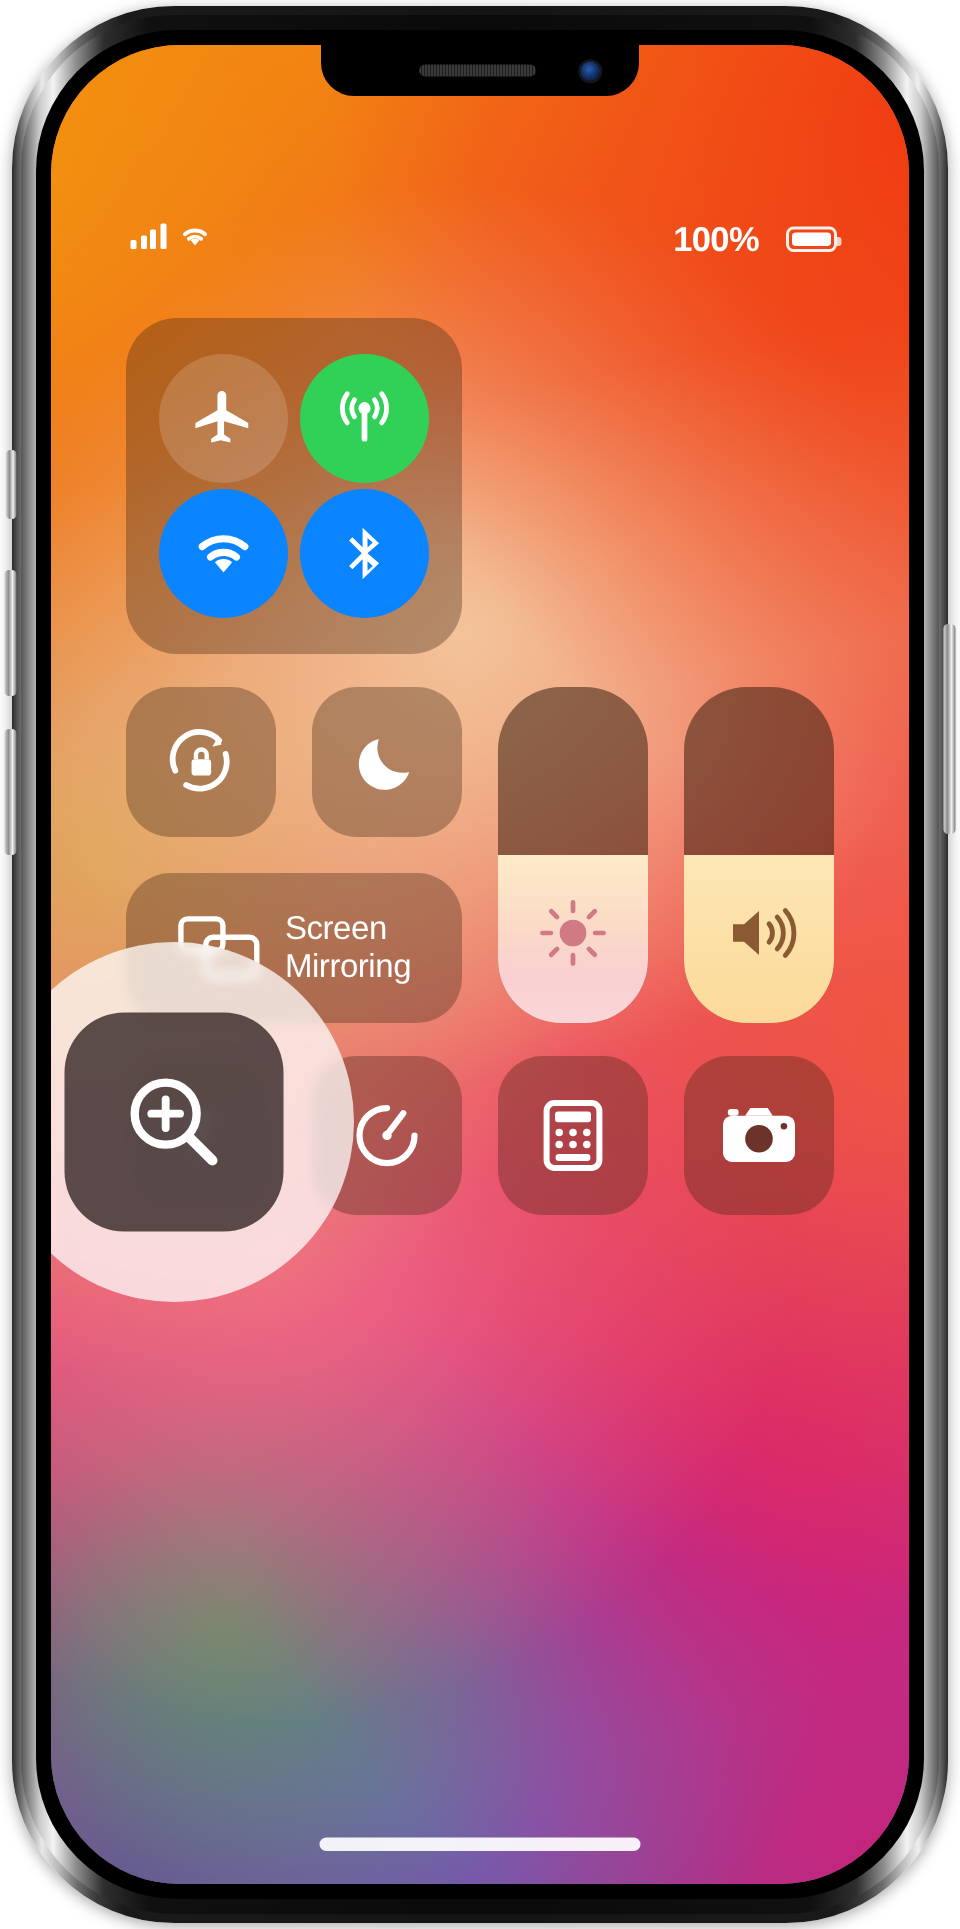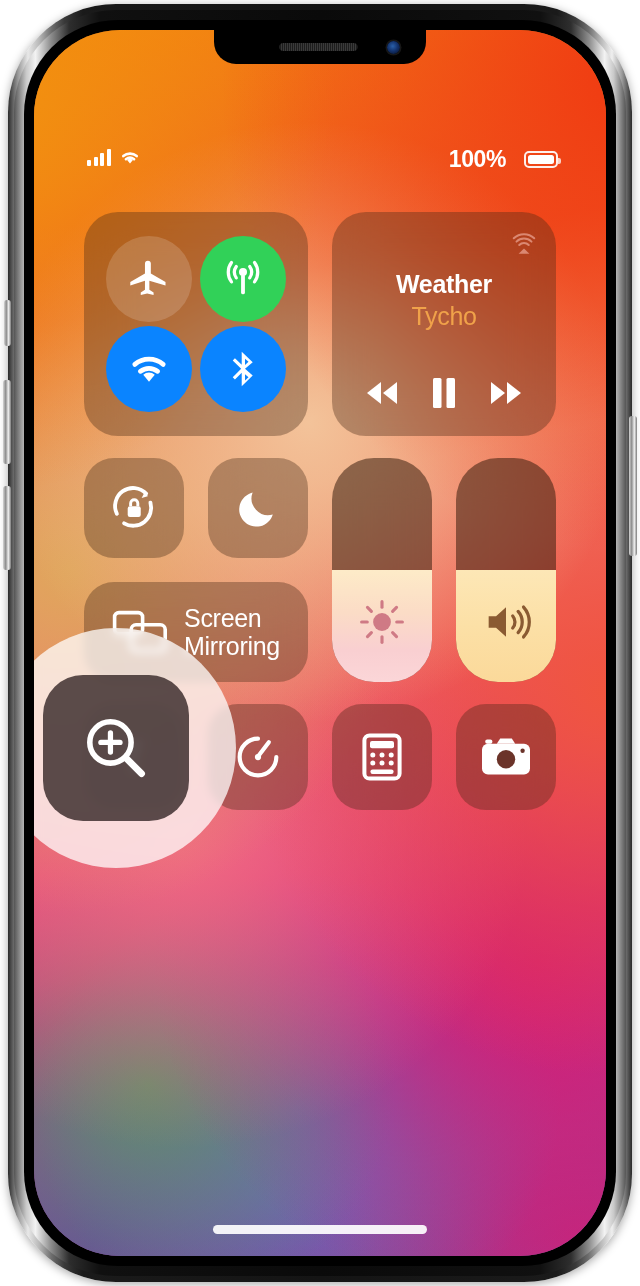--- a/index.html
+++ b/index.html
@@ -111,21 +111,21 @@
 
   .row2{ display:flex; gap:24px; margin-top:22px; }
   .leftcol{ width:224px; }
   .subrow{ display:flex; gap:24px; }
   .tile{ width:100px; height:100px; border-radius:30px; background:rgba(60,35,18,.34);
          backdrop-filter:blur(22px); -webkit-backdrop-filter:blur(22px);
          display:flex; align-items:center; justify-content:center; }
   .mirror{ width:224px; height:100px; border-radius:30px; background:rgba(60,35,18,.34);
            backdrop-filter:blur(22px); -webkit-backdrop-filter:blur(22px);
            display:flex; align-items:center; justify-content:center; gap:16px; margin-top:24px; }
-  .mirror-label{ color:#fff; font-size:25px; font-weight:500; line-height:1.12;
+  .mirror-label{ color:#fff; font-size:22px; font-weight:500; line-height:1.12;
                  letter-spacing:-.3px; text-align:left; }
 
   .sliders{ display:flex; gap:24px; }
   .slider{ position:relative; width:100px; height:224px; border-radius:42px;
            overflow:hidden; background:rgba(48,24,10,.52);
            backdrop-filter:blur(22px); -webkit-backdrop-filter:blur(22px); }
   .slider .fill{ position:absolute; left:0; right:0; bottom:0; }
   .fill-bright{ background:linear-gradient(180deg,#fdebc8 0%,#fbdcc6 38%,#f9cfd1 72%,#fbd6d8 100%); }
   .fill-vol{ background:linear-gradient(180deg,#fde7b6 0%,#fce0a6 50%,#fbd99a 100%); }
   .slider .glyph{ position:absolute; left:0; right:0; bottom:34px;
@@ -219,44 +219,20 @@
               <path d="M7.5 13.2a7.2 7.2 0 0 1 9 0" stroke="#fff" stroke-width="2.5" fill="none" stroke-linecap="round"></path>
             </svg>
           </div>
           <div class="circle c-bt">
             <svg width="44" height="44" viewBox="0 0 24 24">
               <path d="M11.3 2.6v7.1L7.6 6.1 6.4 7.3l4.6 4.6-4.6 4.6 1.2 1.2 3.7-3.6v7.3l6-5.9-4.2-3.6 4.2-3.6zm1.8 3.8l1.9 1.6-1.9 1.8zm0 8.4l1.9 1.7-1.9 1.8z" fill="#fff"></path>
             </svg>
           </div>
         </div>
 
-        <div class="module m-media">
-          <svg class="airplay" viewBox="0 0 24 24">
-            <path d="M12 19.5l-4.3 4.2h8.6z" fill="#e8a08f" transform="translate(0,-4)"></path>
-            <path d="M8.2 12.8a5.2 5.2 0 0 1 7.6 0" stroke="#e8a08f" stroke-width="1.6" fill="none" stroke-linecap="round"></path>
-            <path d="M6 10.1a8.6 8.6 0 0 1 12 0" stroke="#e8a08f" stroke-width="1.6" fill="none" stroke-linecap="round"></path>
-            <path d="M3.8 7.4a11.9 11.9 0 0 1 16.4 0" stroke="#e8a08f" stroke-width="1.6" fill="none" stroke-linecap="round"></path>
-          </svg>
-          <div class="media-title">Weather</div>
-          <div class="media-artist">Tycho</div>
-          <div class="media-ctrls">
-            <svg width="42" height="28" viewBox="0 0 42 28">
-              <path d="M20 3v22L6 14z" fill="#fff"></path>
-                <path d="M36 3v22L22 14z" fill="#fff"></path>
-            </svg>
-            <svg width="30" height="34" viewBox="0 0 30 34">
-              <rect x="4" y="2" width="8.5" height="30" rx="1.5" fill="#fff"></rect>
-              <rect x="17.5" y="2" width="8.5" height="30" rx="1.5" fill="#fff"></rect>
-            </svg>
-            <svg width="42" height="28" viewBox="0 0 42 28">
-              <path d="M6 3v22l14-11z" fill="#fff"></path>
-                <path d="M22 3v22l14-11z" fill="#fff"></path>
-            </svg>
-          </div>
-        </div>
       </div>
 
       <div class="row2">
         <div class="leftcol">
           <div class="subrow">
             <div class="tile">
               <svg width="54" height="54" viewBox="0 0 24 24">
                 <path d="M4.4 14.6A8 8 0 0 1 17.4 5.6" stroke="#fff" stroke-width="1.7" fill="none" stroke-linecap="round"></path>
                 <path d="M19.3 9.6A8 8 0 0 1 7.6 18.8" stroke="#fff" stroke-width="1.7" fill="none" stroke-linecap="round"></path>
                 <path d="M17.1 4.2l1 2.6-2.7.7z" fill="#fff"></path>

